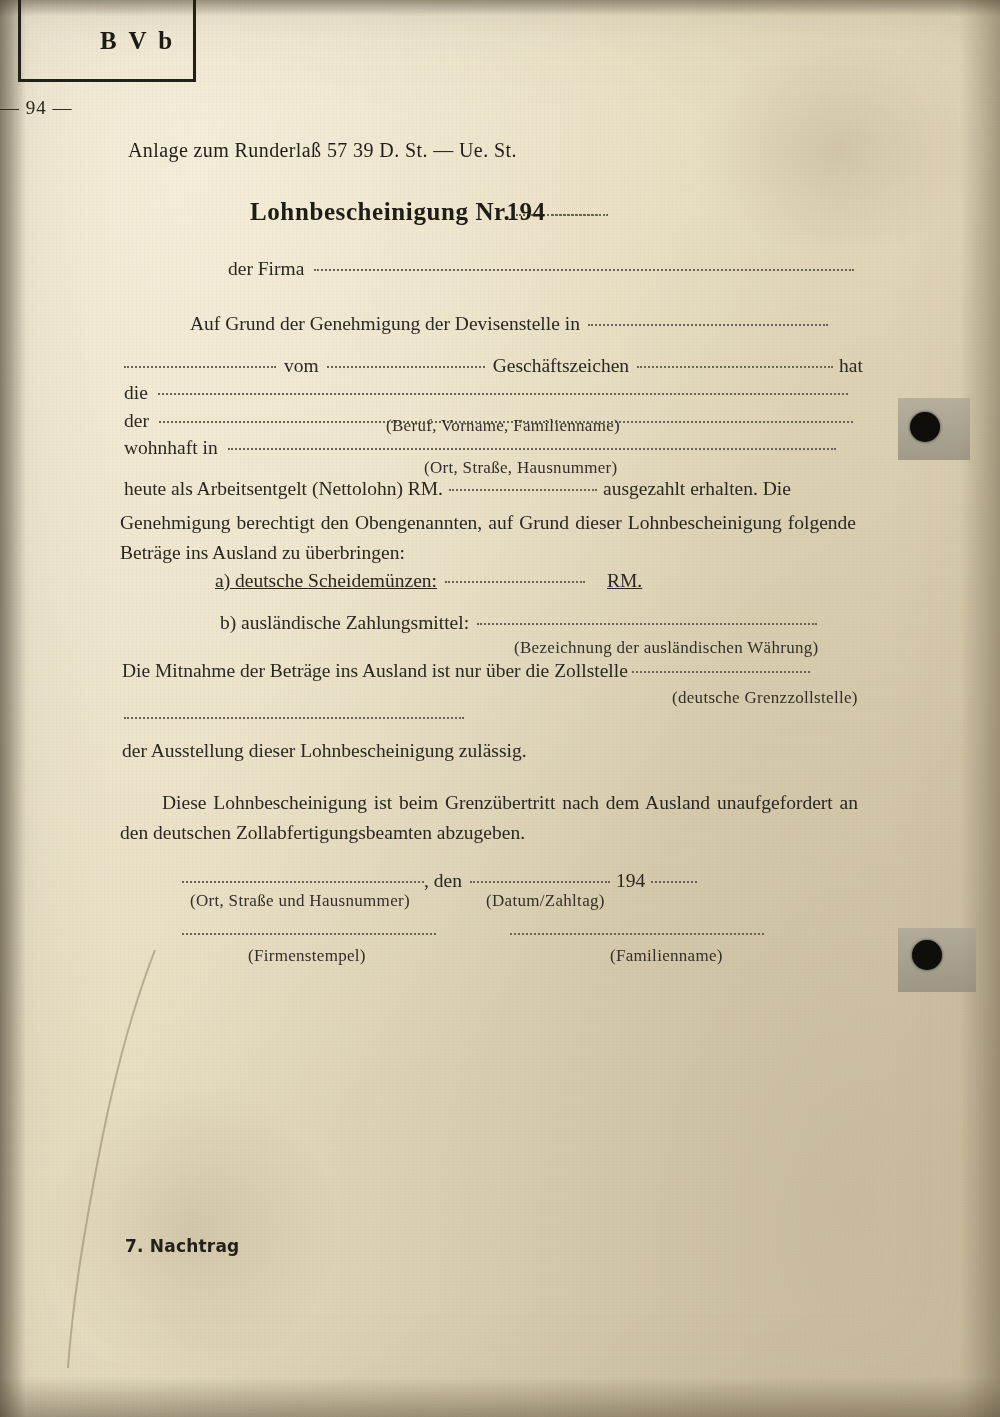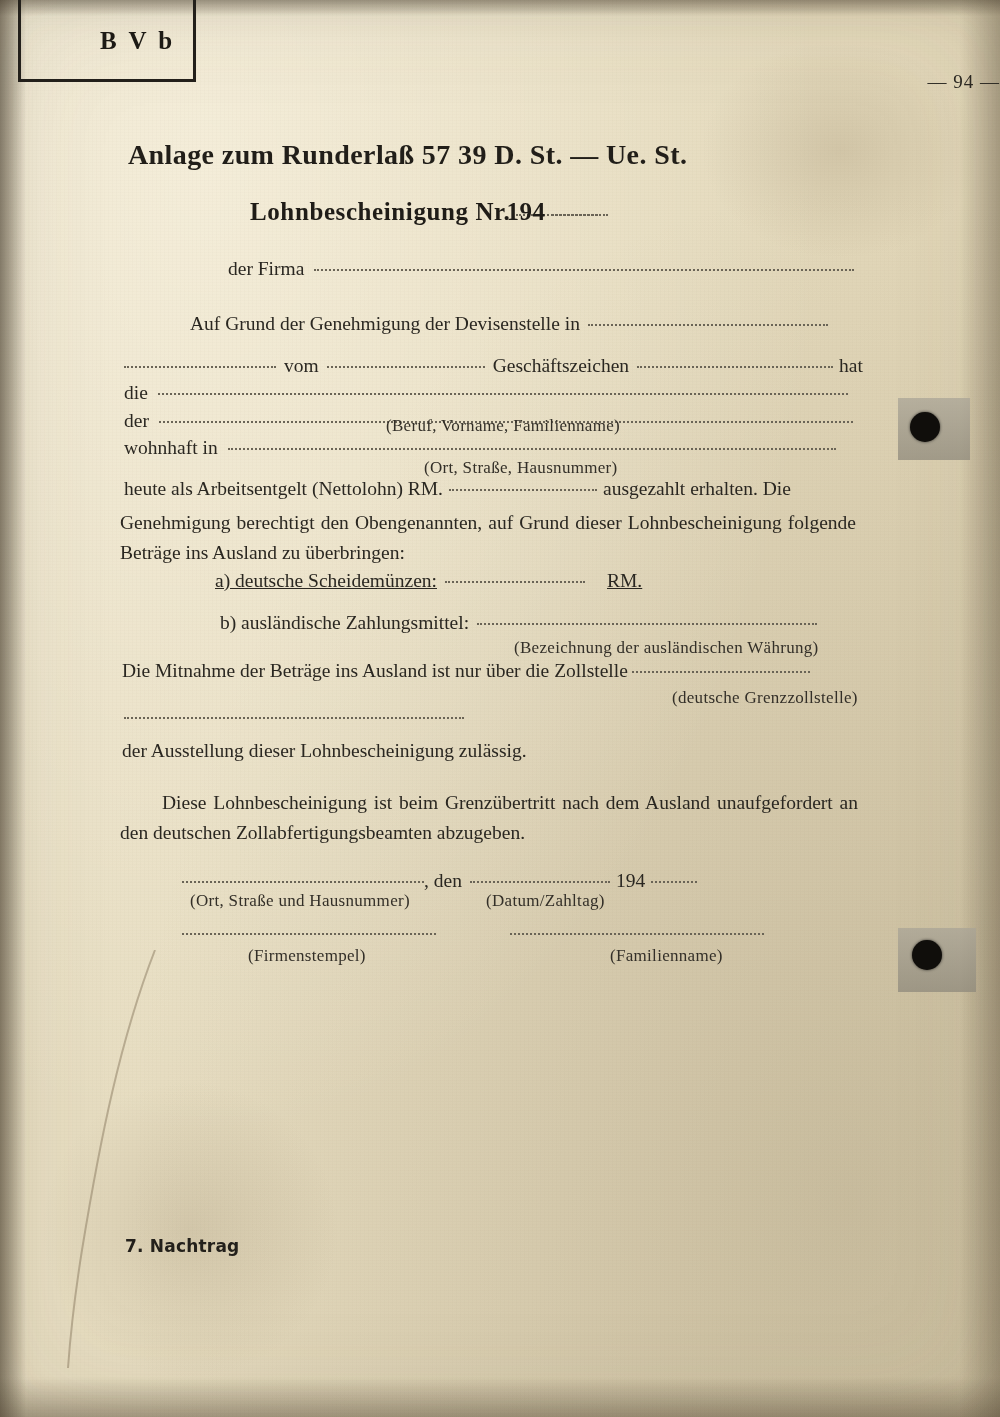--- a/index.html
+++ b/index.html
@@ -87,35 +87,34 @@
   }
 
   .content {
     position: absolute;
     left: 0; right: 0; top: 0;
     color: #2a2721;
   }
 
   .pagenum {
     position: absolute;
-    top: 71px;
+    top: 97px;
     left: 0; right: 0;
-    text-align: right;
+    text-align: left;
     font-size: 19px;
     letter-spacing: 1px;
     color: #2b2822;
-    margin-left: 36px;
   }
 
   .anlage {
     position: absolute;
     top: 139px;
     left: 128px;
-    font-weight: bold;
-    font-size: 28px;
+    font-weight: normal;
+    font-size: 20px;
     letter-spacing: .4px;
     color: #211e19;
   }
 
   .title {
     position: absolute;
     top: 198px;
     left: 250px;
     font-weight: bold;
     font-size: 25px;

